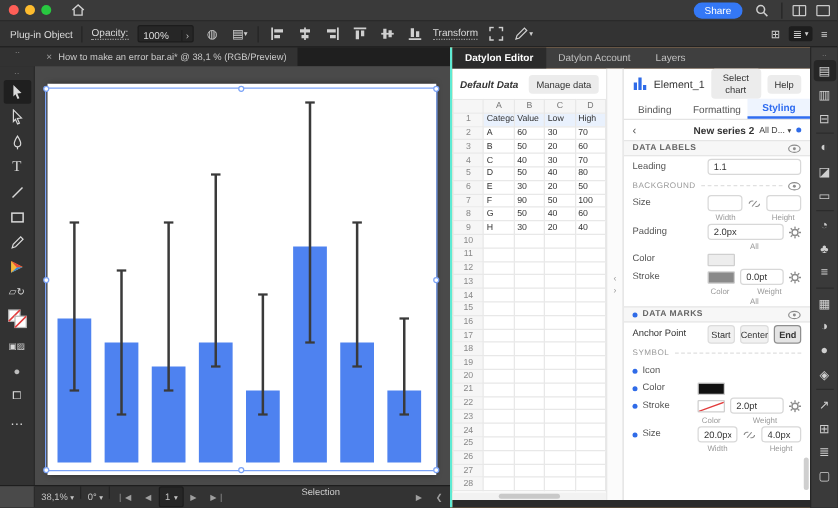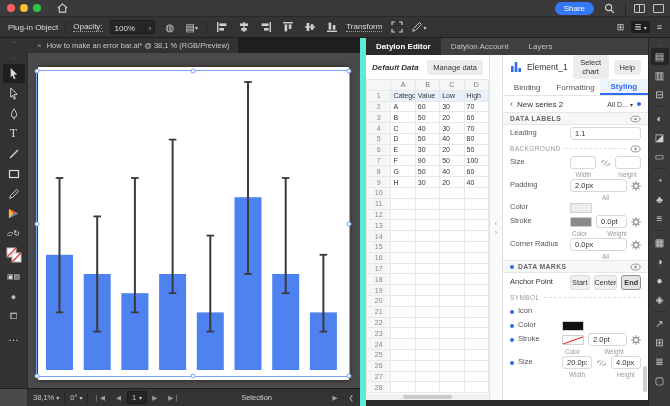--- a/index.html
+++ b/index.html
@@ -49,30 +49,30 @@
   .tool.active { background:#1f1f1f; }
   .tool svg { display:block; }
   .tool-dots { color:#777; font-size:8px; line-height:4px; height:8px; }
 
   .canvas { flex:1; position:relative; background:#4a4a4a; overflow:hidden; }
   .artboard { position:absolute; left:10px; top:14px; width:311px; height:313px; background:#ffffff; box-shadow:0 0 5px rgba(0,0,0,.55); }
   .sel-box { position:absolute; left:8px; top:17px; width:314px; height:307px; border:1px solid #7ba3f7; pointer-events:none; }
   .handle { position:absolute; width:5px; height:5px; background:#fff; border:1px solid #7ba3f7; border-radius:50%; transform:translate(-50%,-50%); }
 
   
-  .statusbar { height:18px; background:#333333; border-top:1px solid #1e1e1e; display:flex; align-items:center; font-size:7.5px; color:#c4c4c4; flex:0 0 18px; }
+  .statusbar { height:18px; background:#333333; border-top:1px solid #1e1e1e; display:flex; font-size:7.5px; color:#c4c4c4; flex:0 0 18px; }
   .sb-corner { width:28px; height:100%; background:#4a4a4a; border-right:1px solid #2a2a2a; flex:0 0 28px; }
   .sb-item { display:flex; align-items:center; gap:2px; padding:0 5px; white-space:nowrap; }
   .sb-sep { width:1px; height:10px; background:#252525; }
   .sb-nav { color:#9f9f9f; font-size:6.5px; letter-spacing:1px; }
   .sb-page { background:#262626; border:1px solid #1c1c1c; border-radius:2px; padding:1px 4px; display:flex; gap:3px; align-items:center; }
   .sb-tool { flex:1; text-align:center; color:#cfcfcf; }
 
   
-  .panel { width:288px; display:flex; flex-direction:column; background:#fdba74; border-left:6px solid #5eead4; flex:0 0 288px; }
+  .panel { width:288px; display:flex; flex-direction:column; background:#fdba74; border-left:2px solid #5eead4; flex:0 0 288px; }
   .panel-tabs { height:17px; display:flex; align-items:stretch; background:#3f3f3f; flex:0 0 17px; }
   .ptab { display:flex; align-items:center; padding:0 10px; font-size:8px; color:#c2c2c2; white-space:nowrap; }
   .ptab.active { background:#2b2b2b; color:#fff; font-weight:bold; }
   .panel-body { flex:1; display:flex; background:#fff; min-height:0; color:#333; }
   .panel-foot { height:6px; background:#2b2b2b; flex:0 0 6px; }
 
   
   .data-side { width:124px; display:flex; flex-direction:column; border-right:1px solid #e0e0e0; flex:0 0 124px; }
   .data-head { height:24px; display:flex; align-items:center; justify-content:space-between; padding:0 6px; flex:0 0 24px; }
   .data-title { font-size:8px; font-weight:bold; color:#333;font-style:italic; }
@@ -90,21 +90,21 @@
   .splitter { width:13px; background:#fbfbfb; border-right:1px solid #e0e0e0; display:flex; flex-direction:column; align-items:center; justify-content:center; gap:2px; color:#9a9a9a; font-size:7px; flex:0 0 13px; }
 
   
   .style-side { flex:1; display:flex; flex-direction:column; min-width:0; position:relative; }
   .el-head { height:24px; display:flex; align-items:center; padding:0 7px; gap:5px; flex:0 0 24px; }
   .el-name { font-size:8.5px; color:#333; flex:1; }
   .el-tabs { height:17px; display:flex; border-bottom:1px solid #e4e4e4; flex:0 0 17px; }
   .etab { flex:1; display:flex; align-items:center; justify-content:center; font-size:8px; color:#555; }
   .etab.active { color:#2f6cf0; background:#eef4fe; border-bottom:2px solid #2f6cf0; font-weight:bold; }
   .series-nav { height:16px; display:flex; align-items:center; padding:0 7px; gap:4px; flex:0 0 16px; }
-  .series-title { flex:1; text-align:left; font-size:8px; font-weight:normal; color:#333; }
+  .series-title { flex:1; text-align:right; font-size:8px; font-weight:bold; color:#333; }
   .scope { font-size:7px; color:#444; display:flex; align-items:center; gap:2px; }
   .dot { width:4px; height:4px; border-radius:50%; background:#2f6be8; flex:0 0 4px; }
 
   .sections { flex:1; overflow:hidden; font-size:7.5px; color:#555; }
   .sec-head { height:13px; background:#f7f7f7; border-top:1px solid #e6e6e6; border-bottom:1px solid #e6e6e6; display:flex; align-items:center; gap:4px; padding:0 7px; font-size:6.8px; font-weight:bold; color:#666; letter-spacing:.4px; }
   .sub-head { height:13px; display:flex; align-items:center; gap:4px; padding:0 7px; font-size:6.5px; color:#999; letter-spacing:.4px; }
   .sub-head .rule { flex:1; border-top:1px dashed #e0e0e0; }
   .sec-head .grow, .row .grow { flex:1; }
   .row { display:flex; align-items:center; padding:0 7px; gap:4px; }
   .row .lab { width:56px; flex:0 0 56px; color:#555; line-height:1.15; }
@@ -771,29 +771,20 @@
                     <svg width="10" height="10">
                       <use href="#i-gear"></use>
                     </svg>
                   </span>
               </div>
               <div class="row" style="height:8px">
                 <span class="lab"></span>
                 <span class="sub-lab" style="width:22px">Color</span>
                 <span class="sub-lab" style="width:56px">Weight</span>
               </div>
-              <div class="row" style="height:15px">
-                <span class="lab">Corner Radius</span>
-                <input class="inp w-lg" value="0.0px" style="">
-                <span class="ic">
-                    <svg width="10" height="10">
-                      <use href="#i-gear"></use>
-                    </svg>
-                  </span>
-              </div>
               <div class="row" style="height:8px">
                 <span class="lab"></span>
                   <span class="sub-lab" style="width:92px">All</span>
               </div>
               <div class="sec-head">
                 <span class="dot"></span>
                 <span>DATA MARKS</span>
                   <span class="grow"></span>
                 <span class="ic">
                     <svg width="11" height="8">

